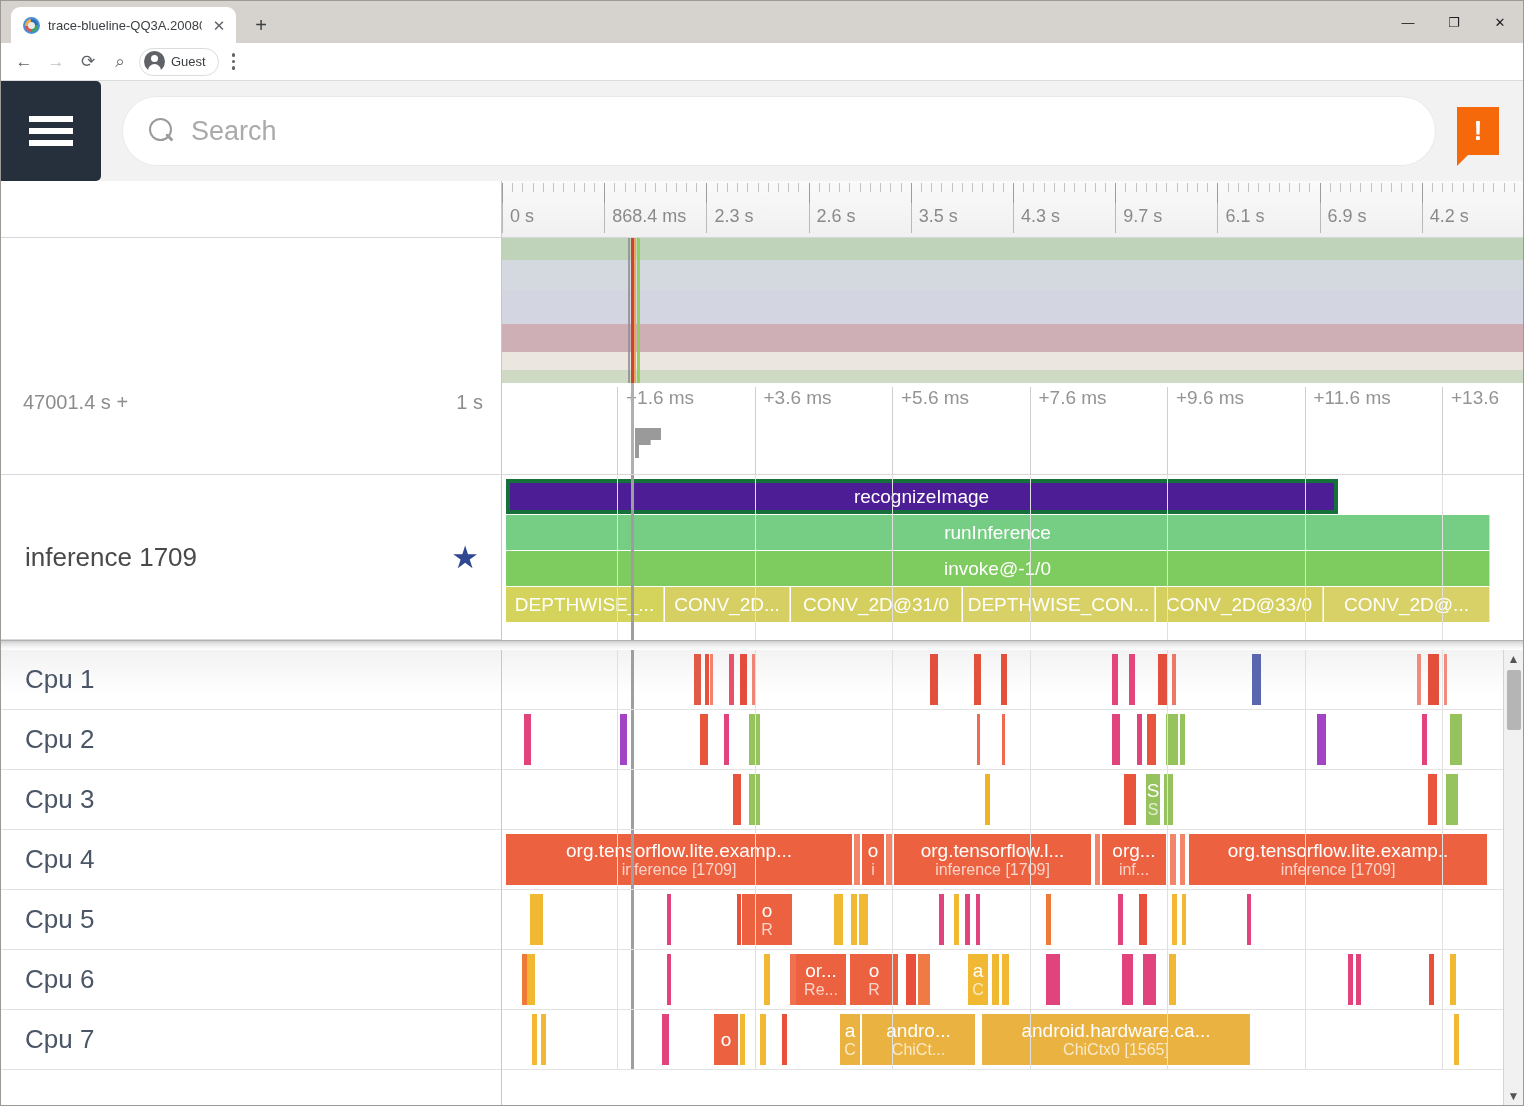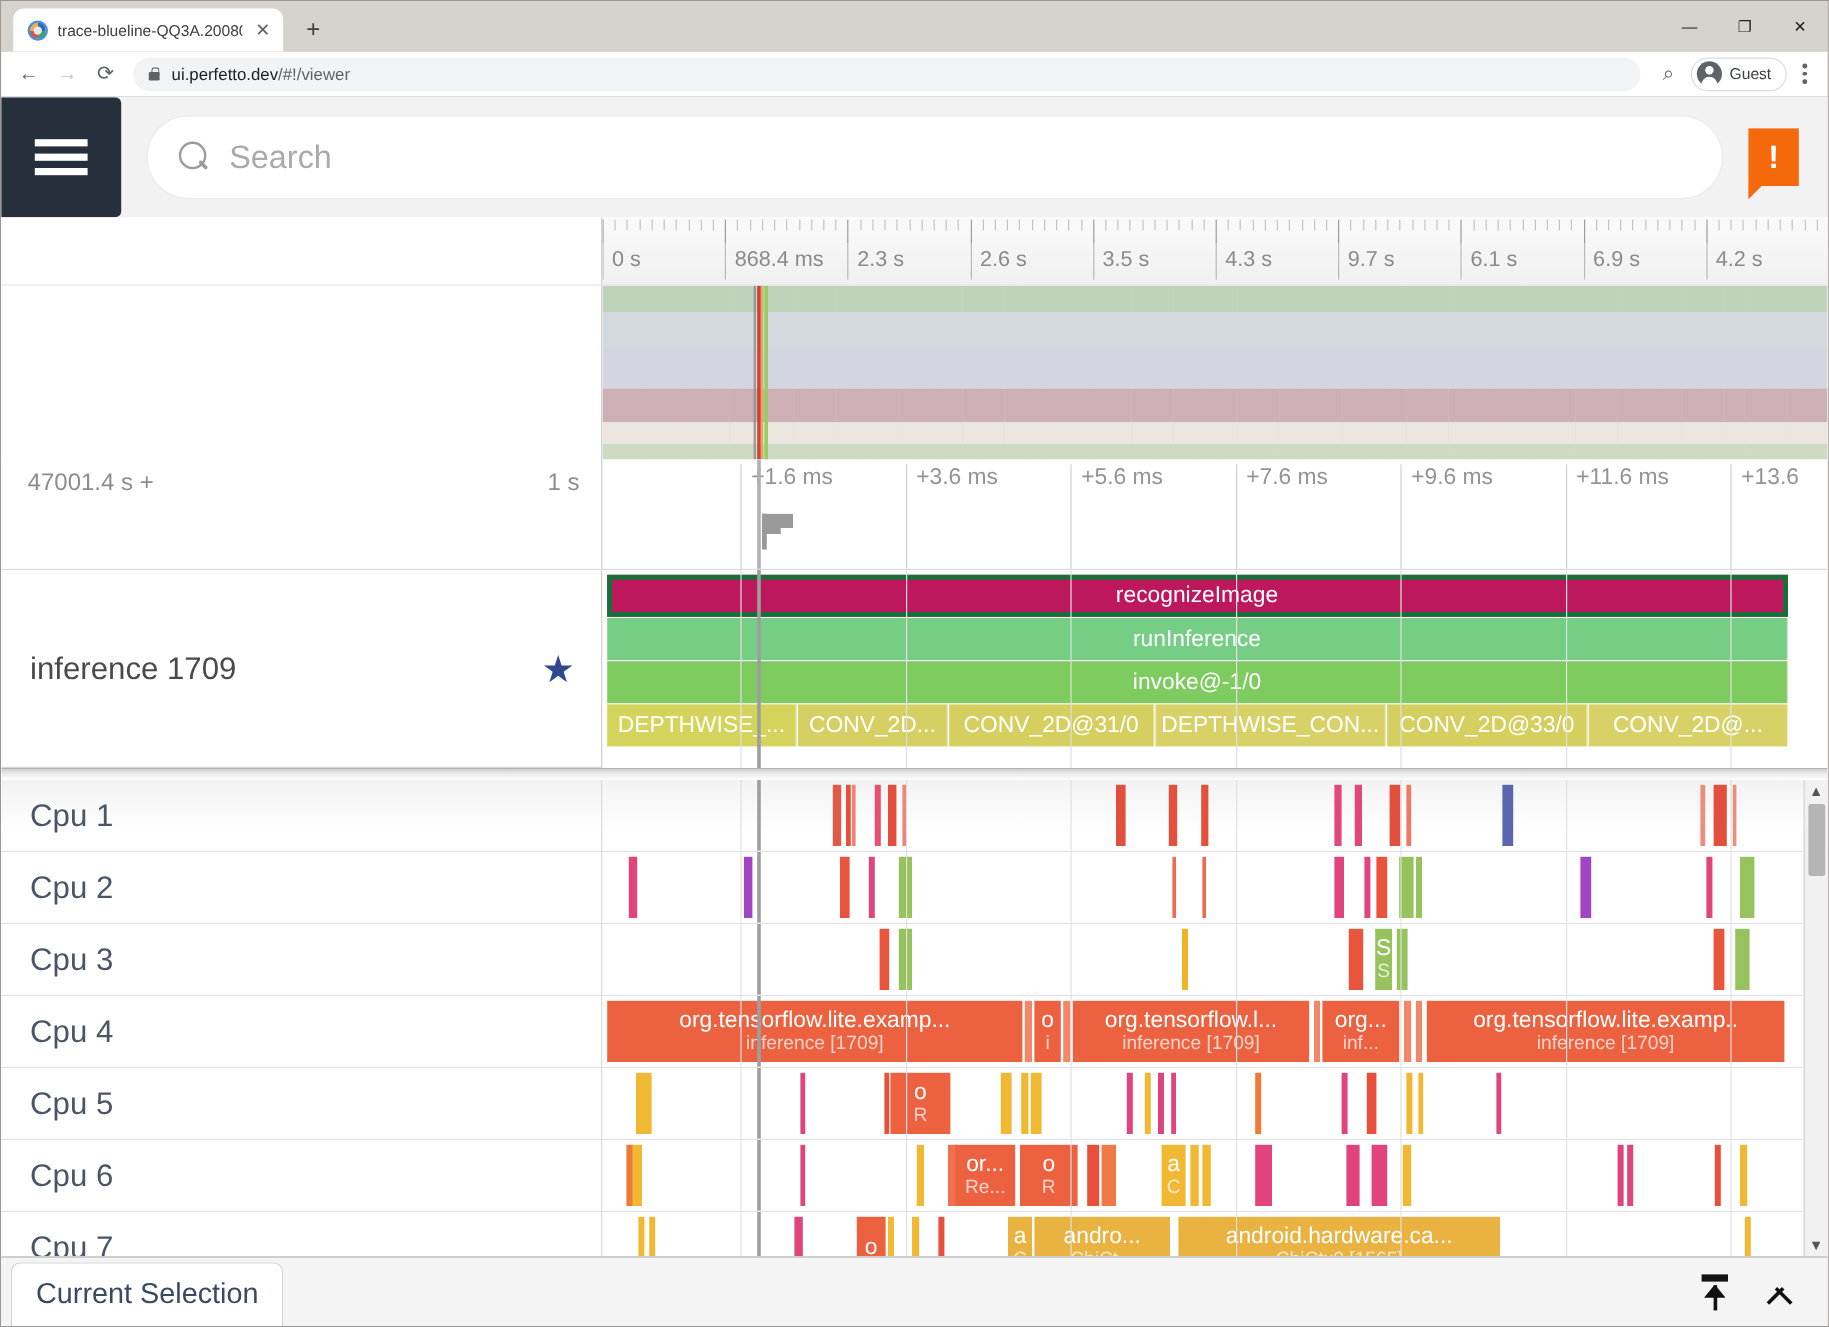--- a/index.html
+++ b/index.html
@@ -324,24 +324,20 @@
       <div class="win-btn">—</div>
       <div class="win-btn">❐</div>
       <div class="win-btn">✕</div>
     </div>
   </div>
 
   <div class="toolbar">
     <div class="nav-btn">←</div>
     <div class="nav-btn disabled">→</div>
     <div class="nav-btn">⟳</div>
-    <div class="omnibox">
-      <span class="lock-icon"></span>
-      <span class="url"><span>ui.perfetto.dev</span><span class="path">/#!/viewer</span></span>
-    </div>
     <div class="omni-right">
       <div class="nav-btn">⌕</div>
       <div class="guest-btn">
         <span class="guest-avatar"></span>
         <span class="guest-label">Guest</span>
       </div>
       <div class="dots">
           <span></span>
           <span></span>
           <span></span>
@@ -885,21 +881,21 @@
         </div>
       </div>
 
       <div class="row pinned-row">
         <div class="shell shell-pinned">
           <span class="track-title">inference 1709</span>
           <span class="star">★</span>
         </div>
         <div class="canvas-area">
           <div class="slices" id="pinned-slices">
-              <div class="slice selected" style="left: 4px; width: 984px; top: 4px; height: 35px; background: #be185d;">
+              <div class="slice selected" style="left: 4px; width: 832px; top: 4px; height: 35px; background: #4c1d95;">
                 <span>recognizeImage</span>
               </div>
               <div class="slice" style="left: 4px; width: 984px; top: 40px; height: 35px; background: rgb(118, 206, 133);">
                 <span>runInference</span>
               </div>
               <div class="slice" style="left: 4px; width: 984px; top: 76px; height: 35px; background: rgb(126, 203, 96);">
                 <span>invoke@-1/0</span>
               </div>
               <div class="slice" style="left: 4px; width: 158px; top: 112px; height: 35px; background: rgb(212, 211, 91);">
                 <span>DEPTHWISE_...</span>
@@ -1190,30 +1186,15 @@
             <div class="arrow">▲</div>
             <div class="thumb"></div>
             <div class="spacer"></div>
             <div class="arrow">▼</div>
           </div>
         </div>
       </div>
 
     </div>
 
-    <div class="details">
-      <div class="det-tab">Current Selection</div>
-      <div class="det-actions">
-        <div class="icon-btn">
-          <div class="vat">
-              <span class="bar"></span>
-              <span class="head"></span>
-              <span class="stem"></span>
-            </div>
-        </div>
-        <div class="icon-btn">
-          <div class="chev"></div>
-        </div>
-      </div>
-    </div>
 
   </div>
 </div>
 
 </body></html>

